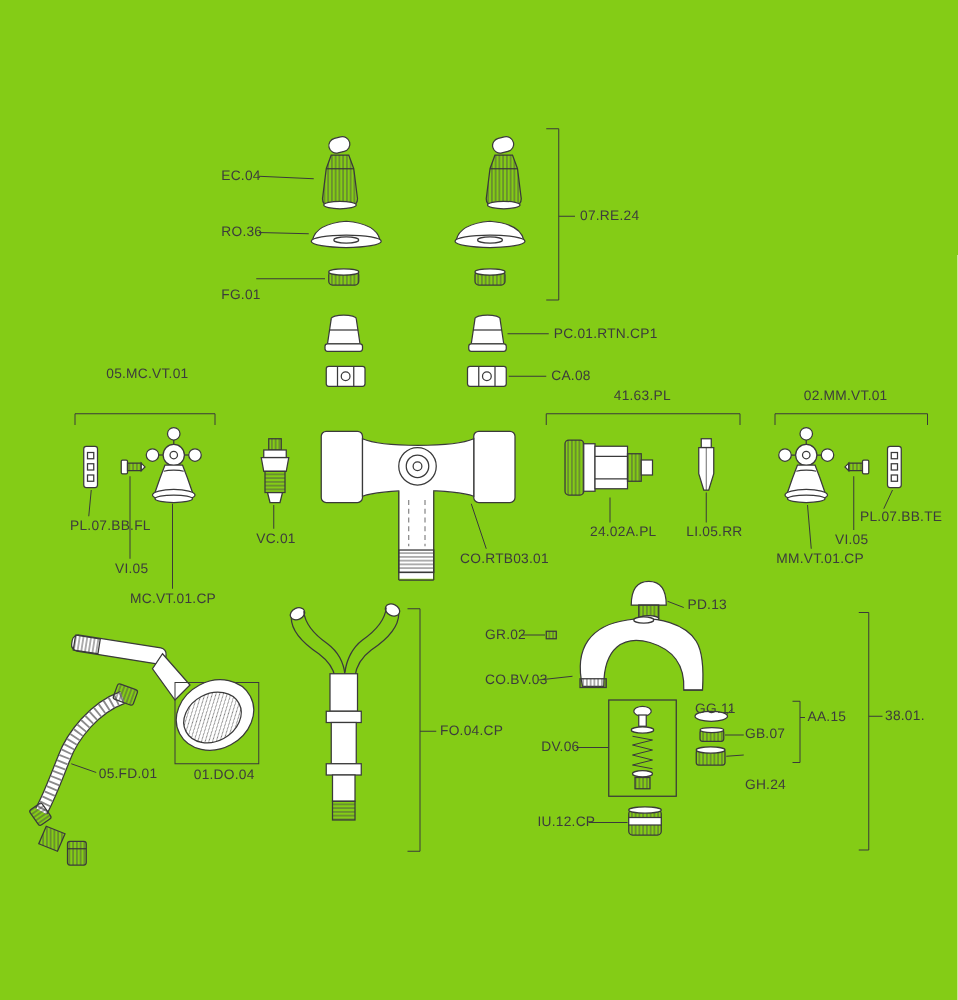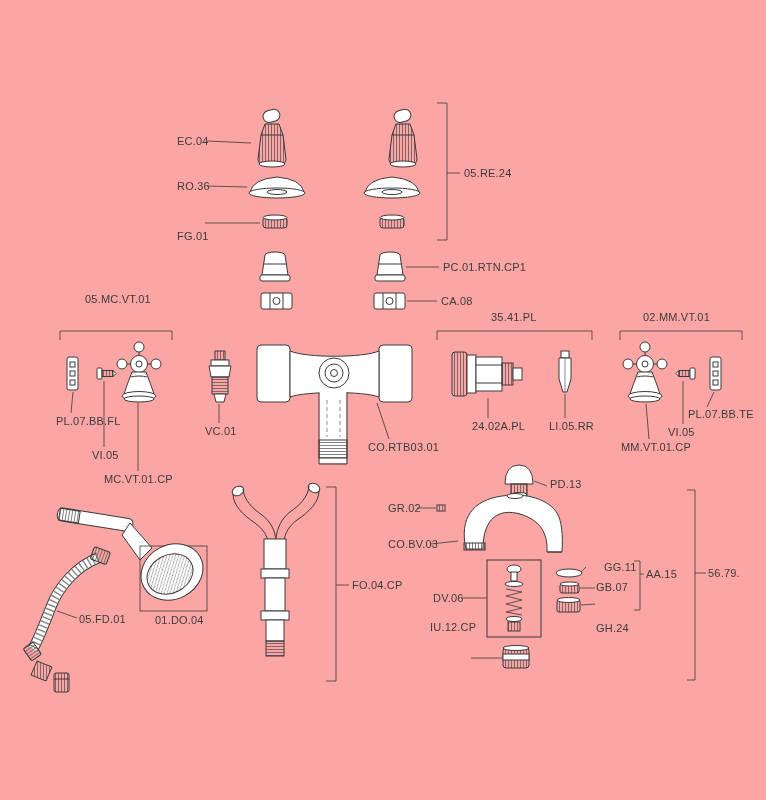--- a/index.html
+++ b/index.html
@@ -1,17 +1,17 @@
 <!DOCTYPE html>
 <html><head>
 <meta charset="utf-8">
 <title>Faucet Parts Diagram</title>
 <style>
   html,body{margin:0;padding:0;background:#fff;}
-  .stage{position:relative;width:766px;height:800px;background:#fca5a5;overflow:hidden;
+  .stage{position:relative;width:766px;height:800px;background:#84cc16;overflow:hidden;
          font-family:"Liberation Sans",sans-serif;}
   .stage svg{position:absolute;left:0;top:0;}
   .lbl{position:absolute;font-size:11px;line-height:12px;color:#3c3c3c;
        white-space:nowrap;letter-spacing:.2px;}
 </style>
 </head>
 <body>
 
 <div class="stage">
 
@@ -289,43 +289,43 @@
     <path d="M687 490 L695 490 L695 680 L687 680 M695 573 L706 573"></path>
     <line x1="471" y1="658" x2="502" y2="658"></line>
     <path d="M326 487 L336 487 L336 681 L326 681 M336 585 L349 585"></path>
     <line x1="77" y1="618" x2="57" y2="611"></line>
   </g>
 </svg>
 
 <div class="lbl" style="left:177px;top:135px">EC.04</div>
 <div class="lbl" style="left:177px;top:180px">RO.36</div>
 <div class="lbl" style="left:177px;top:230px">FG.01</div>
-<div class="lbl" style="left:464px;top:167px">05.RE.24</div>
+<div class="lbl" style="left:464px;top:167px">07.RE.24</div>
 <div class="lbl" style="left:443px;top:261px">PC.01.RTN.CP1</div>
 <div class="lbl" style="left:441px;top:295px">CA.08</div>
 <div class="lbl" style="left:85px;top:293px">05.MC.VT.01</div>
 <div class="lbl" style="left:56px;top:415px">PL.07.BB.FL</div>
 <div class="lbl" style="left:92px;top:449px">VI.05</div>
 <div class="lbl" style="left:104px;top:473px">MC.VT.01.CP</div>
 <div class="lbl" style="left:205px;top:425px">VC.01</div>
 <div class="lbl" style="left:368px;top:441px">CO.RTB03.01</div>
-<div class="lbl" style="left:491px;top:311px">35.41.PL</div>
+<div class="lbl" style="left:491px;top:311px">41.63.PL</div>
 <div class="lbl" style="left:472px;top:420px">24.02A.PL</div>
 <div class="lbl" style="left:549px;top:420px">LI.05.RR</div>
 <div class="lbl" style="left:643px;top:311px">02.MM.VT.01</div>
 <div class="lbl" style="left:688px;top:408px">PL.07.BB.TE</div>
 <div class="lbl" style="left:668px;top:426px">VI.05</div>
 <div class="lbl" style="left:621px;top:441px">MM.VT.01.CP</div>
 <div class="lbl" style="left:550px;top:478px">PD.13</div>
 <div class="lbl" style="left:388px;top:502px">GR.02</div>
 <div class="lbl" style="left:388px;top:538px">CO.BV.03</div>
-<div class="lbl" style="left:604px;top:561px">GG.11</div>
+<div class="lbl" style="left:556px;top:561px">GG.11</div>
 <div class="lbl" style="left:646px;top:568px">AA.15</div>
 <div class="lbl" style="left:596px;top:581px">GB.07</div>
 <div class="lbl" style="left:596px;top:622px">GH.24</div>
 <div class="lbl" style="left:433px;top:592px">DV.06</div>
-<div class="lbl" style="left:708px;top:567px">56.79.</div>
-<div class="lbl" style="left:430px;top:621px">IU.12.CP</div>
+<div class="lbl" style="left:708px;top:567px">38.01.</div>
+<div class="lbl" style="left:430px;top:652px">IU.12.CP</div>
 <div class="lbl" style="left:352px;top:579px">FO.04.CP</div>
 <div class="lbl" style="left:79px;top:613px">05.FD.01</div>
 <div class="lbl" style="left:155px;top:614px">01.DO.04</div>
 
 </div>
 
 </body></html>

